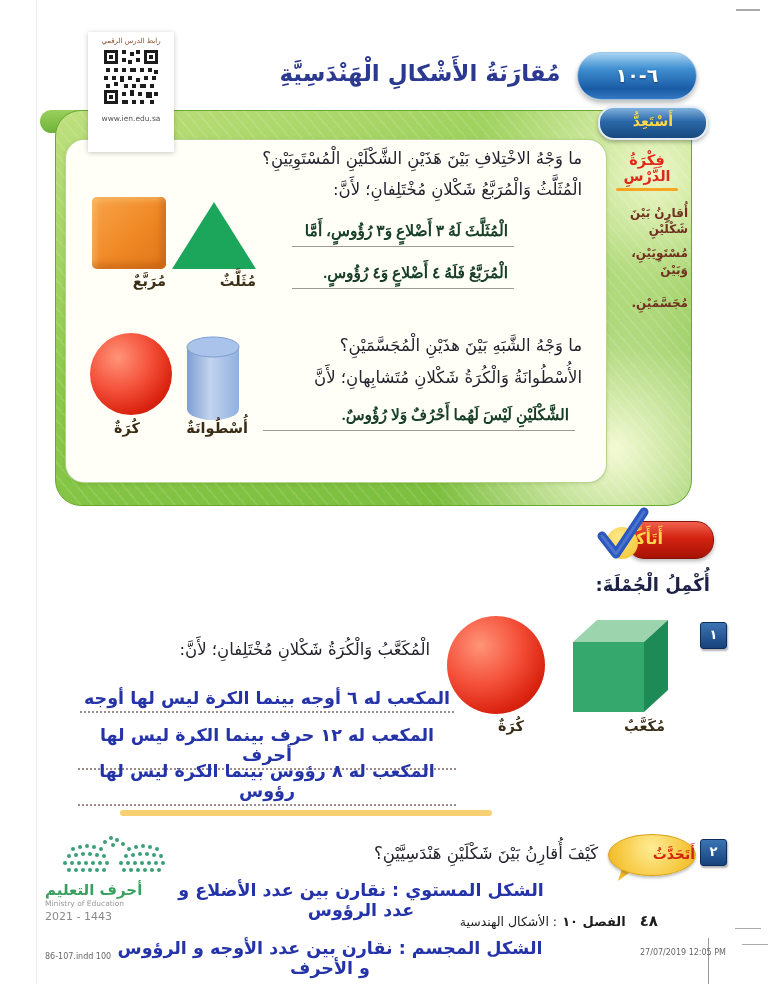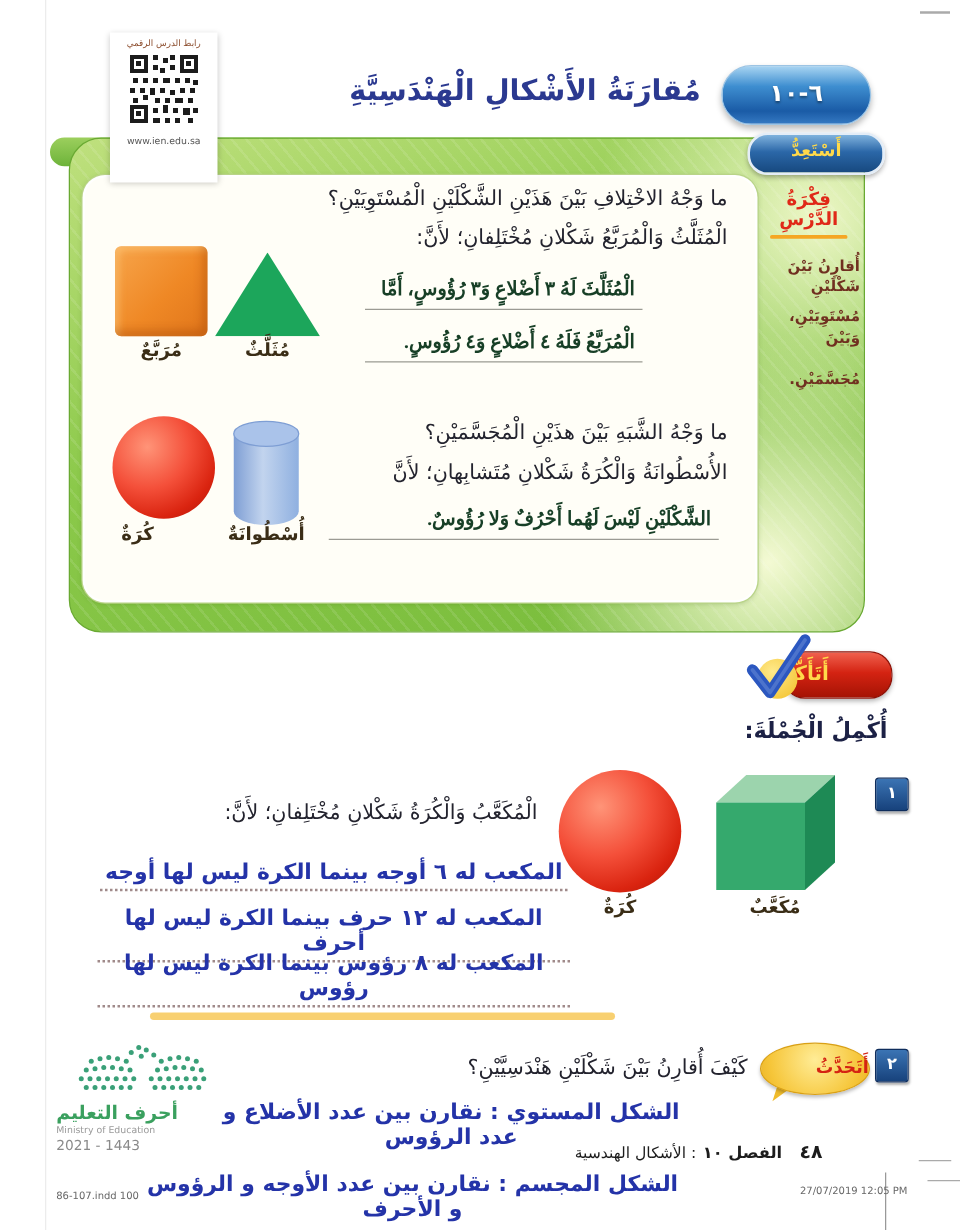--- a/index.html
+++ b/index.html
@@ -49,21 +49,21 @@
   
   .title-text{font-size:23px;font-weight:bold;color:#2b3990;direction:rtl;text-align:center;line-height:1.5;}
   .q-text{font-size:16.5px;color:#23232e;direction:rtl;text-align:right;line-height:1.5;}
   .green-ans{direction:rtl;font-family:Liberation Serif, serif;}
   .green-ans span{display:inline-block;font-size:15.5px;font-weight:bold;color:#173f26;
       border-bottom:1.5px solid #9b9b93;padding:0 6px 6px 6px;min-width:210px;}
   .blue-ans{direction:rtl;text-align:center;}
   .blue-ans span{display:inline-block;font-size:17.5px;font-weight:bold;color:#2433a8;
       border-bottom:2px dotted #a08a8a;padding:0 4px 3px 4px;}
   .blue-line{direction:rtl;text-align:center;font-size:17.5px;font-weight:bold;color:#2433a8;}
-  .shape-label{font-size:14.5px;color:#3a2d16;direction:rtl;text-align:center;font-weight:bold;}
+  .shape-label{font-size:14.5px;color:#3a2d16;direction:rtl;text-align:right;font-weight:bold;}
 
   
   .sb-title{font-size:14.5px;font-weight:bold;color:#e02818;direction:rtl;text-align:center;}
   .sb-underline{height:2.5px;background:#f5a623;border-radius:2px;margin:4px auto 0 auto;width:62px;}
   .sb-line{font-size:12px;font-weight:600;color:#703020;direction:rtl;text-align:right;line-height:1.4;}
 
   
   .sq-shape{background:linear-gradient(135deg,#f7a54b 0%,#ef8825 55%,#e0751a 100%);border-radius:5px;
       box-shadow:inset -4px -5px 7px rgba(150,60,0,.32), inset 3px 3px 6px rgba(255,205,130,.55);}
   .sphere{border-radius:50%;
@@ -87,21 +87,21 @@
 <div class="page">
 
   <div class="abs mark" style="left:736px;top:9px;width:24px;height:1.5px;"></div>
   <div class="abs mark" style="left:735px;top:928px;width:26px;height:1px;"></div>
   <div class="abs mark" style="left:742px;top:944px;width:26px;height:1px;"></div>
   <div class="abs" style="left:36px;top:0;width:1px;height:984px;background:#ececec;"></div>
   <div class="abs" style="left:708px;top:938px;width:1px;height:46px;background:#999;"></div>
 
   <div class="abs green-band" style="left:40px;top:110px;width:570px;height:23px;"></div>
 
-  <div class="abs qr-card" style="left:88px;top:26px;width:86px;height:120px;">
+  <div class="abs qr-card" style="left:88px;top:32px;width:86px;height:120px;">
     <div class="qr-title">رابط الدرس الرقمي</div>
     <svg width="58" height="58" viewBox="0 0 58 58" style="margin-top:3px;" shape-rendering="crispEdges">
       <rect x="0" y="0" width="58" height="58" fill="#fff"></rect>
       <g fill="#1c1c1c">
         <rect x="2" y="2" width="14" height="14"></rect>
           <rect x="42" y="2" width="14" height="14"></rect>
           <rect x="2" y="42" width="14" height="14"></rect>
         <rect x="20" y="2" width="4" height="4"></rect>
           <rect x="28" y="4" width="4" height="4"></rect>
           <rect x="34" y="2" width="4" height="4"></rect>

